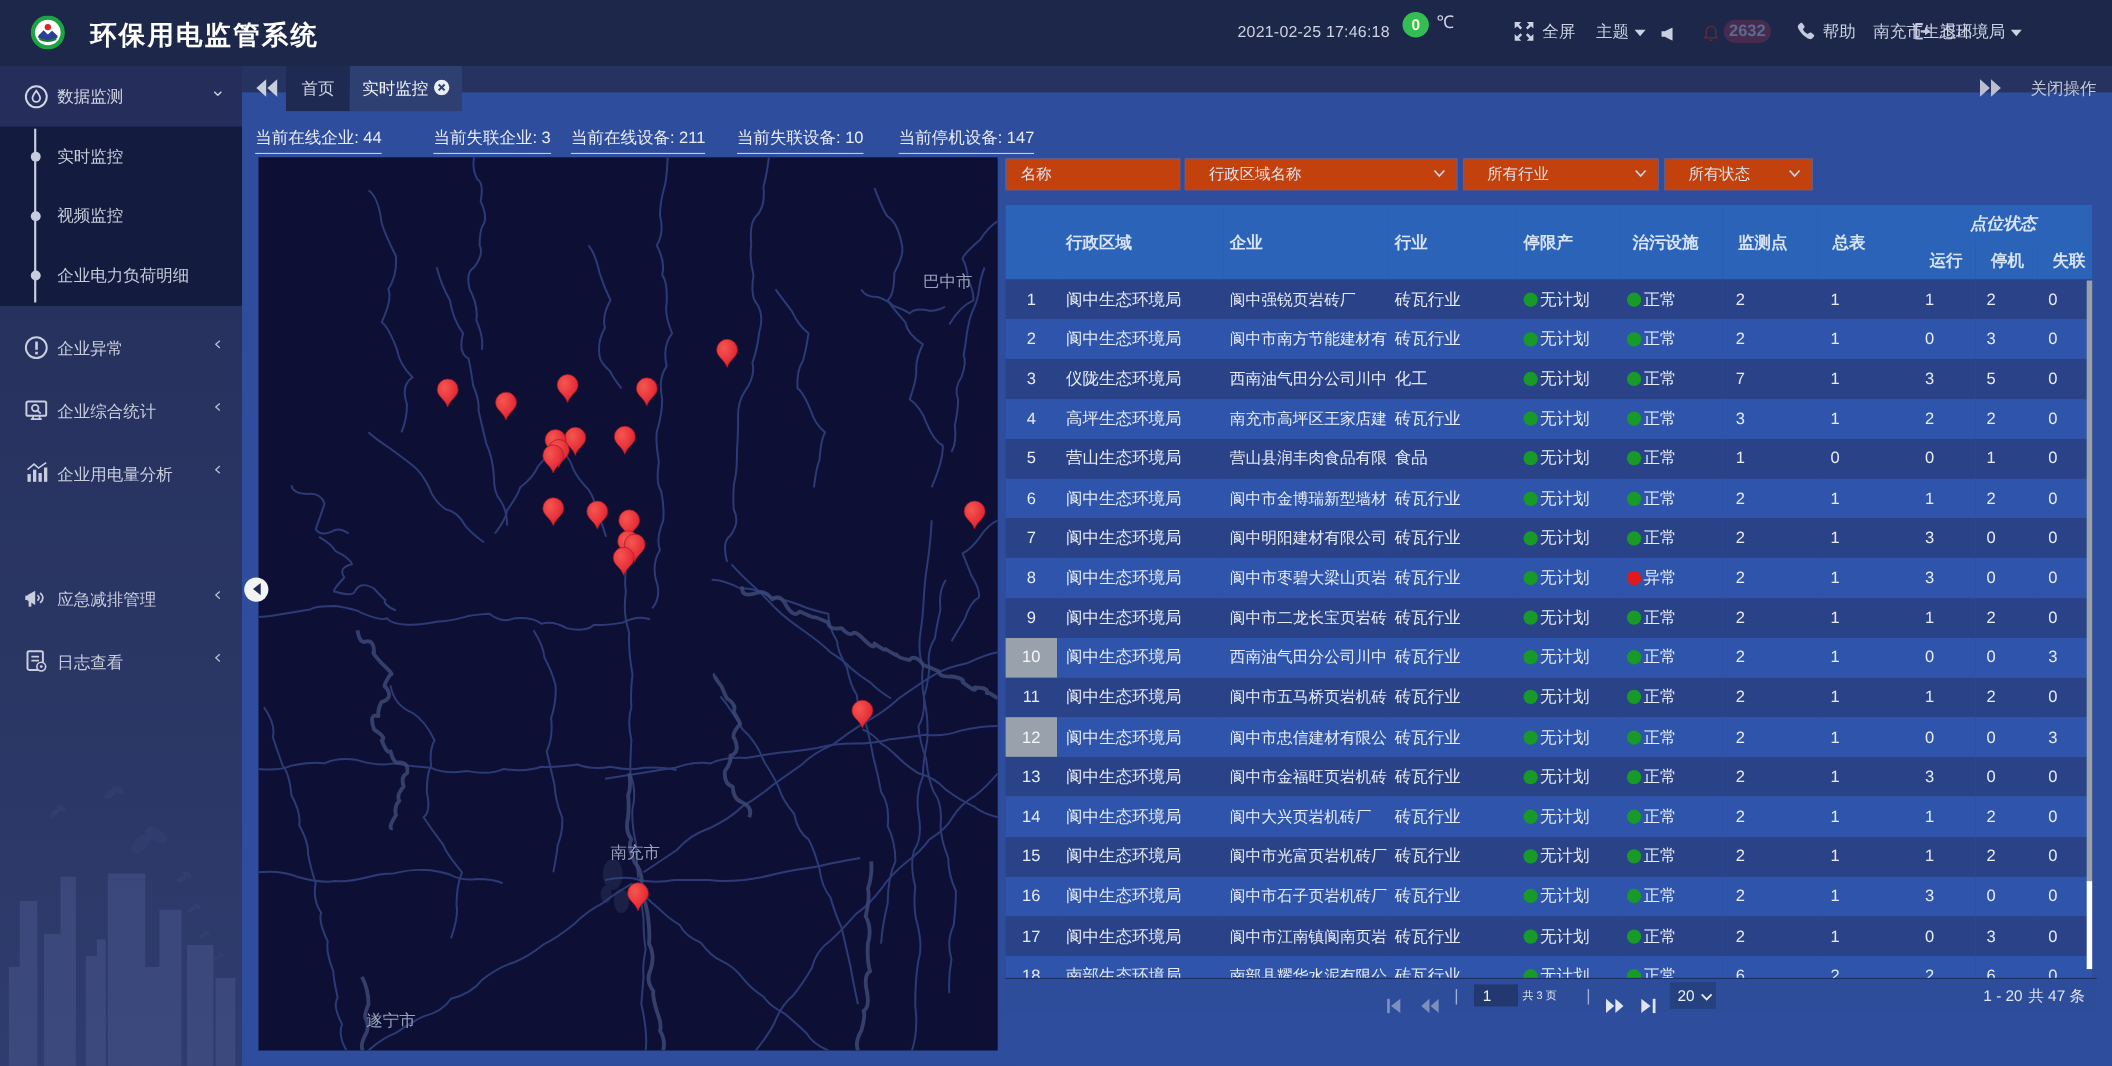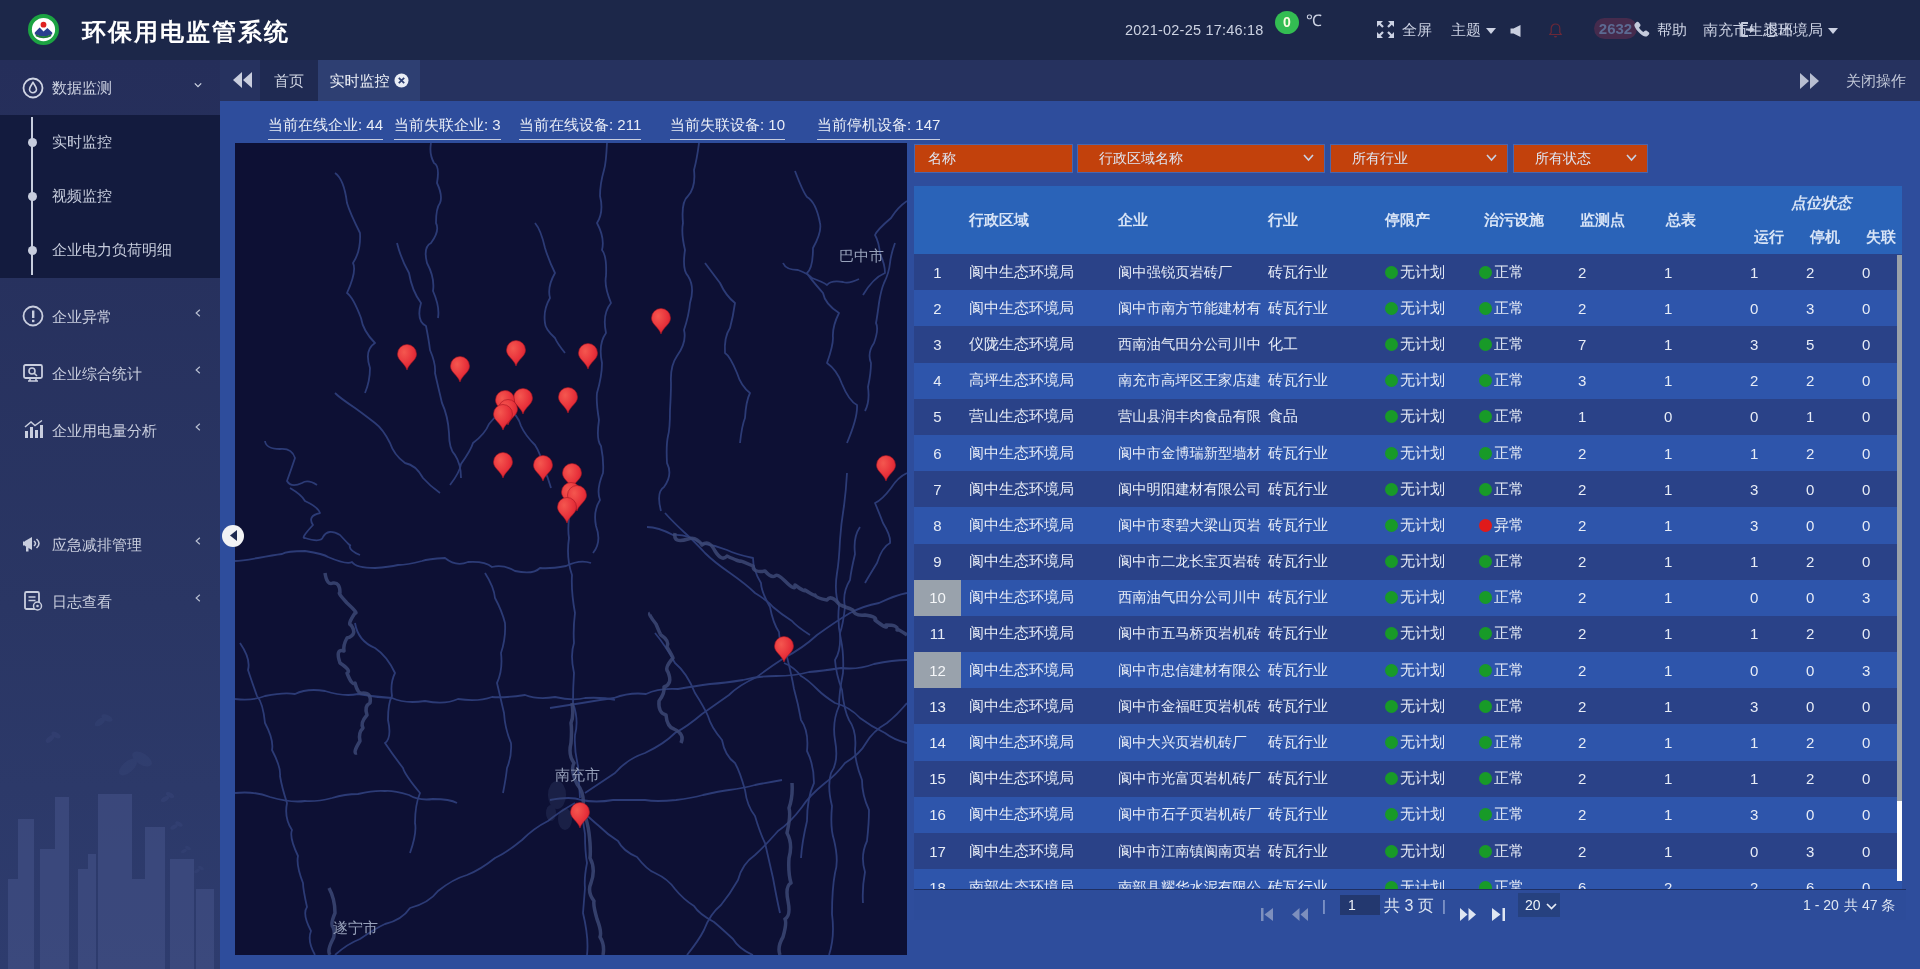--- a/index.html
+++ b/index.html
@@ -12,21 +12,21 @@
 #logo { position:absolute; left:28px; top:14px; width:31px; height:31px; }
 #title { position:absolute; left:82px; top:16px; font-size:24px; font-weight:bold; color:#fff; letter-spacing:2px; }
 .hitem { position:absolute; top:0; height:60px; line-height:60px; color:#ccd2e3; font-size:15px; }
 #hdate { left:1125px; font-size:14.5px !important; color:#cdd3e2; letter-spacing:.2px; }
 #htemp { left:1275px; top:11px; width:24px; height:23px; background:#33bd52; border-radius:50%; color:#fdfde2; font-size:14px; font-weight:bold; text-align:center; line-height:23px; }
 #hcel { left:1306px; font-size:16px; height:42px; line-height:42px; }
 #hfull { left:1376px; }
 #htheme { left:1451px; }
 #hspeak { left:1510px; top:25px; }
 #hbell { left:1549px; top:23px; }
-#hbadge { position:absolute; left:1567px; top:18px; width:43px; height:21px; background:#452b4d; border-radius:10.5px; color:#5c6a92; font-size:15px; font-weight:bold; text-align:center; line-height:21px;margin-left:27px; }
+#hbadge { position:absolute; left:1567px; top:18px; width:43px; height:21px; background:#452b4d; border-radius:10.5px; color:#5c6a92; font-size:15px; font-weight:bold; text-align:center; line-height:21px; }
 #hhelp { left:1633px; }
 #horg { left:1703px; }
 #hexit { left:1740px; }
 .icht { display:inline-block; vertical-align:middle; margin-right:7px; margin-top:-3px; }
 .caret { display:inline-block; width:0; height:0; border-left:5px solid transparent; border-right:5px solid transparent; border-top:6px solid #ccd2e3; margin-left:5px; vertical-align:middle; }
 
 
 #sidebar { position:absolute; left:0; top:60px; width:220px; height:909px; background:linear-gradient(180deg,#252e5a 0%,#2a3664 60%,#2e3c6e 100%); overflow:hidden; }
 #m-head { position:absolute; left:0; top:0; width:220px; height:55px; color:#d0d5e4; font-size:15px; }
 #m-head .txt { position:absolute; left:52px; top:19px; }
@@ -35,21 +35,21 @@
 .subitem { position:absolute; left:0; width:220px; height:54px; color:#c6ccdc; font-size:15px; }
 .subitem .dot { position:absolute; left:27.5px; top:22.5px; width:9px; height:9px; border-radius:50%; background:#c7cddd; }
 .subitem .txt { position:absolute; left:52px; top:18px; }
 .mitem { position:absolute; left:0; width:220px; height:56px; color:#c9cede; font-size:15px; }
 .mitem .txt { position:absolute; left:52px; top:20px; }
 .mitem .arr , #m-head .arr { position:absolute; right:18px; top:21px; width:8px; height:8px; }
 .micon { position:absolute; left:22px; top:17px; width:22px; height:22px; }
 #skyline { position:absolute; left:0; bottom:0; width:220px; height:400px; opacity:.55; }
 
 
-#tabbar { position:absolute; left:220px; top:60px; width:1700px; height:41px; background:#26325f; }
+#tabbar { position:absolute; left:220px; top:60px; width:1700px; height:24px; background:#26325f; }
 #tb-coll { position:absolute; left:12px; top:10px; }
 .tab { position:absolute; top:0; height:41px; line-height:41px; font-size:15px; text-align:center; }
 #tab-home { left:40px; width:58px; background:#1f2a52; color:#ced3e1; }
 #tab-act { left:98px; width:102px; background:#2e3f72; color:#eef1f7; }
 #tb-right { position:absolute; right:14px; top:0; height:41px; line-height:41px; color:#c3c9d9; font-size:15px; }
 
 
 .stat { position:absolute; top:116px; color:#e9edf6; font-size:15px; padding-bottom:4px; border-bottom:1px solid #c6cde0; }
 
 
@@ -296,21 +296,21 @@
         <path d="M4.8 4.8 L10.2 10.2 M10.2 4.8 L4.8 10.2" stroke="#2e3f72" stroke-width="1.8"></path>
       </svg></div>
   <div id="tb-right"><svg width="22" height="18" viewBox="0 0 22 18" style="vertical-align:-4px;margin-right:26px">
         <g fill="#b8bfd2">
           <path d="M2 1 v16 L11 9 Z"></path>
           <path d="M12 1 v16 L21 9 Z"></path>
         </g>
       </svg>关闭操作</div>
 </div>
 
-<div class="stat" style="left:232px;margin-left:36px;">当前在线企业: 44</div>
+<div class="stat" style="left:232px;">当前在线企业: 44</div>
 <div class="stat" style="left:378px;margin-left:16px;">当前失联企业: 3</div>
 <div class="stat" style="left:519px;">当前在线设备: 211</div>
 <div class="stat" style="left:670px;">当前失联设备: 10</div>
 <div class="stat" style="left:817px;">当前停机设备: 147</div>
 
 <div id="map">
 <svg width="672" height="812" viewBox="0 0 672 812">
 <defs>
 <radialGradient id="ping" cx="35%" cy="30%" r="80%">
 <stop offset="0%" stop-color="#f4574f"></stop>
@@ -698,21 +698,21 @@
       </g>
     </svg>
   <svg class="pgitem" style="left:378px;top:9px" width="16" height="13" viewBox="0 0 16 13">
       <g fill="#7d8fbd">
         <path d="M7.5 0 v13 L0 6.5 Z"></path>
         <path d="M16 0 v13 L8.5 6.5 Z"></path>
       </g>
     </svg>
   <div class="pgitem" style="left:408px;color:#9fb0d8">|</div>
   <div id="pg-in">1</div>
-  <div class="pgitem" style="left:470px;font-size:16px;">共 3 页</div>
+  <div class="pgitem" style="left:470px;font-size:10px;">共 3 页</div>
   <div class="pgitem" style="left:528px;color:#9fb0d8">|</div>
   <svg class="pgitem" style="left:546px;top:9px" width="16" height="13" viewBox="0 0 16 13">
       <g fill="#dfe6f2">
         <path d="M0 0 v13 L7.5 6.5 Z"></path>
         <path d="M8.5 0 v13 L16 6.5 Z"></path>
       </g>
     </svg>
   <svg class="pgitem" style="left:578px;top:9px" width="14" height="13" viewBox="0 0 14 13">
       <g fill="#dfe6f2">
         <path d="M0 0 v13 L8.5 6.5 Z"></path>

